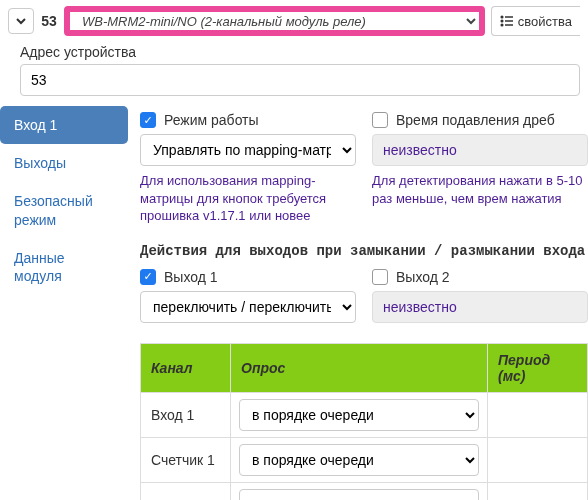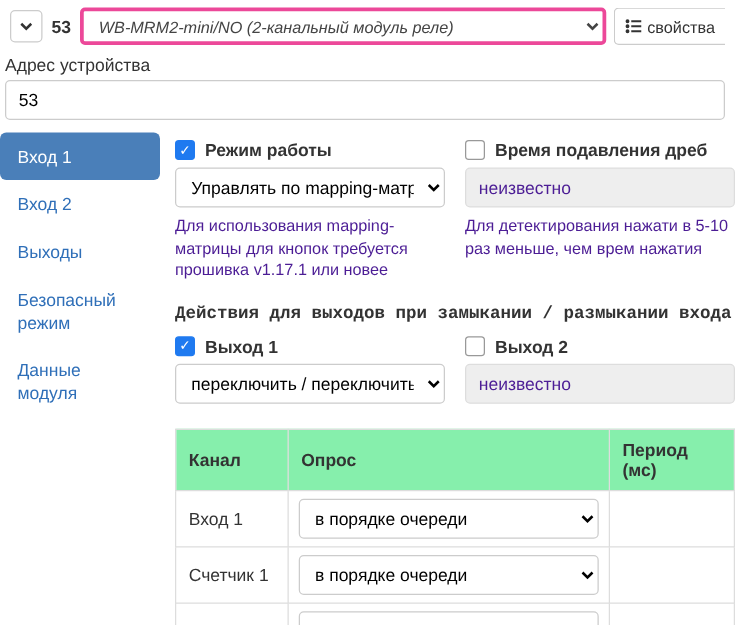--- a/index.html
+++ b/index.html
@@ -30,21 +30,21 @@
   }
   .addr-num {
     font-weight: bold;
     font-size: 14px;
     min-width: 18px;
     text-align: center;
   }
   .device-select {
     flex: 1;
     height: 30px;
-    border: 3px solid #ec4899;
+    border: 6px solid #ec4899;
     border-radius: 4px;
     padding: 0 8px;
     font-style: italic;
     color: #444;
     font-size: 13px;
     background: #fff;
   }
   .props-btn {
     height: 30px;
     border: 1px solid #ccc;
@@ -53,21 +53,21 @@
     background: #fff;
     display: flex;
     align-items: center;
     gap: 4px;
     font-size: 13px;
     cursor: pointer;
     border-right: none;
     justify-content: center;
   }
   .addr-section {
-    padding: 4px 8px 10px 4px;
+    padding: 4px 8px 10px 20px;
   }
   .addr-label {
     font-size: 14px;
     color: #333;
     margin-bottom: 4px;
   }
   .addr-input {
     width: 100%;
     height: 32px;
     border: 1px solid #ccc;
@@ -122,21 +122,21 @@
     font-size: 11px;
     color: #fff;
     cursor: pointer;
     flex-shrink: 0;
   }
   .chk.checked {
     background: #1f7af0;
     border-color: #1f7af0;
   }
   .chk-label {
-    font-weight: bold;
+    font-weight: normal;
     font-size: 14px;
   }
   .sel-wide {
     width: 100%;
     height: 32px;
     border: 1px solid #ccc;
     border-radius: 4px;
     padding: 0 8px;
     font-size: 14px;
     background: #fff;
@@ -168,22 +168,23 @@
     border-collapse: collapse;
     margin-top: 20px;
   }
   table.poll th, table.poll td {
     border: 1px solid #ddd;
     padding: 8px 10px;
     text-align: left;
     font-size: 14px;
   }
   table.poll th {
-    background: #86efac;
+    background: #84cc16;
     font-weight: bold;
+    font-style: italic;
   }
   table.poll td.sel-cell {
     padding: 6px 8px;
   }
   .row2 {
     display: flex;
     gap: 16px;
   }
   .col-260 { width: 260px; }
   .list-icon {
@@ -221,21 +222,20 @@
 </div>
 
 <div class="addr-section">
   <div class="addr-label">Адрес устройства</div>
   <input class="addr-input" value="53" style="">
 </div>
 
 <div class="main-row">
   <div class="sidebar">
     <div class="nav-item active">Вход 1</div>
-    <div class="nav-item">Вход 2</div>
     <div class="nav-item">Выходы</div>
     <div class="nav-item">Безопасный режим</div>
     <div class="nav-item">Данные модуля</div>
   </div>
 
   <div class="content">
 
     <div class="row2">
       <div class="field-block col-260">
         <div class="chk-line">

